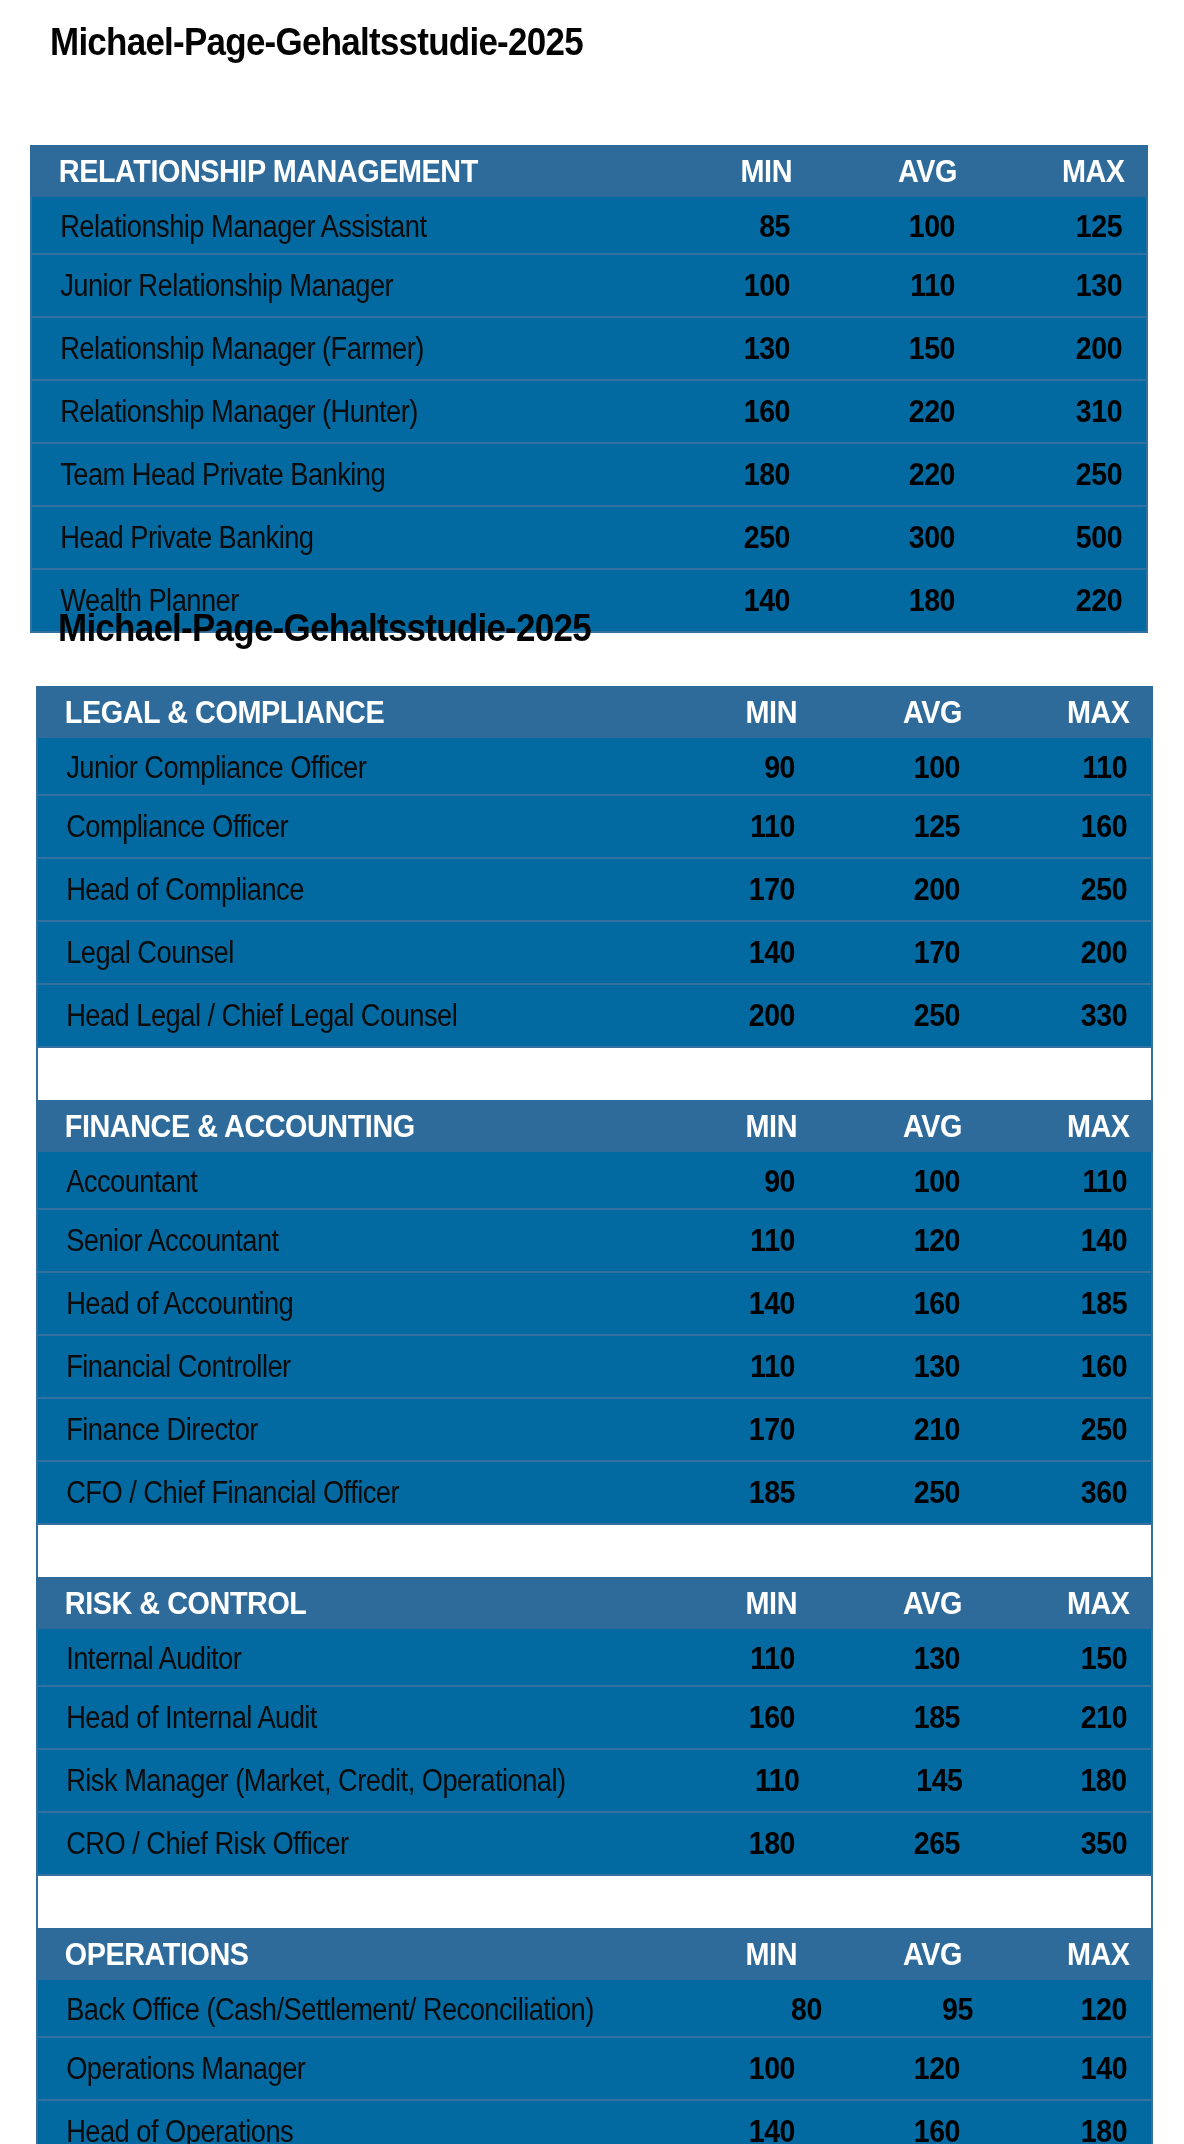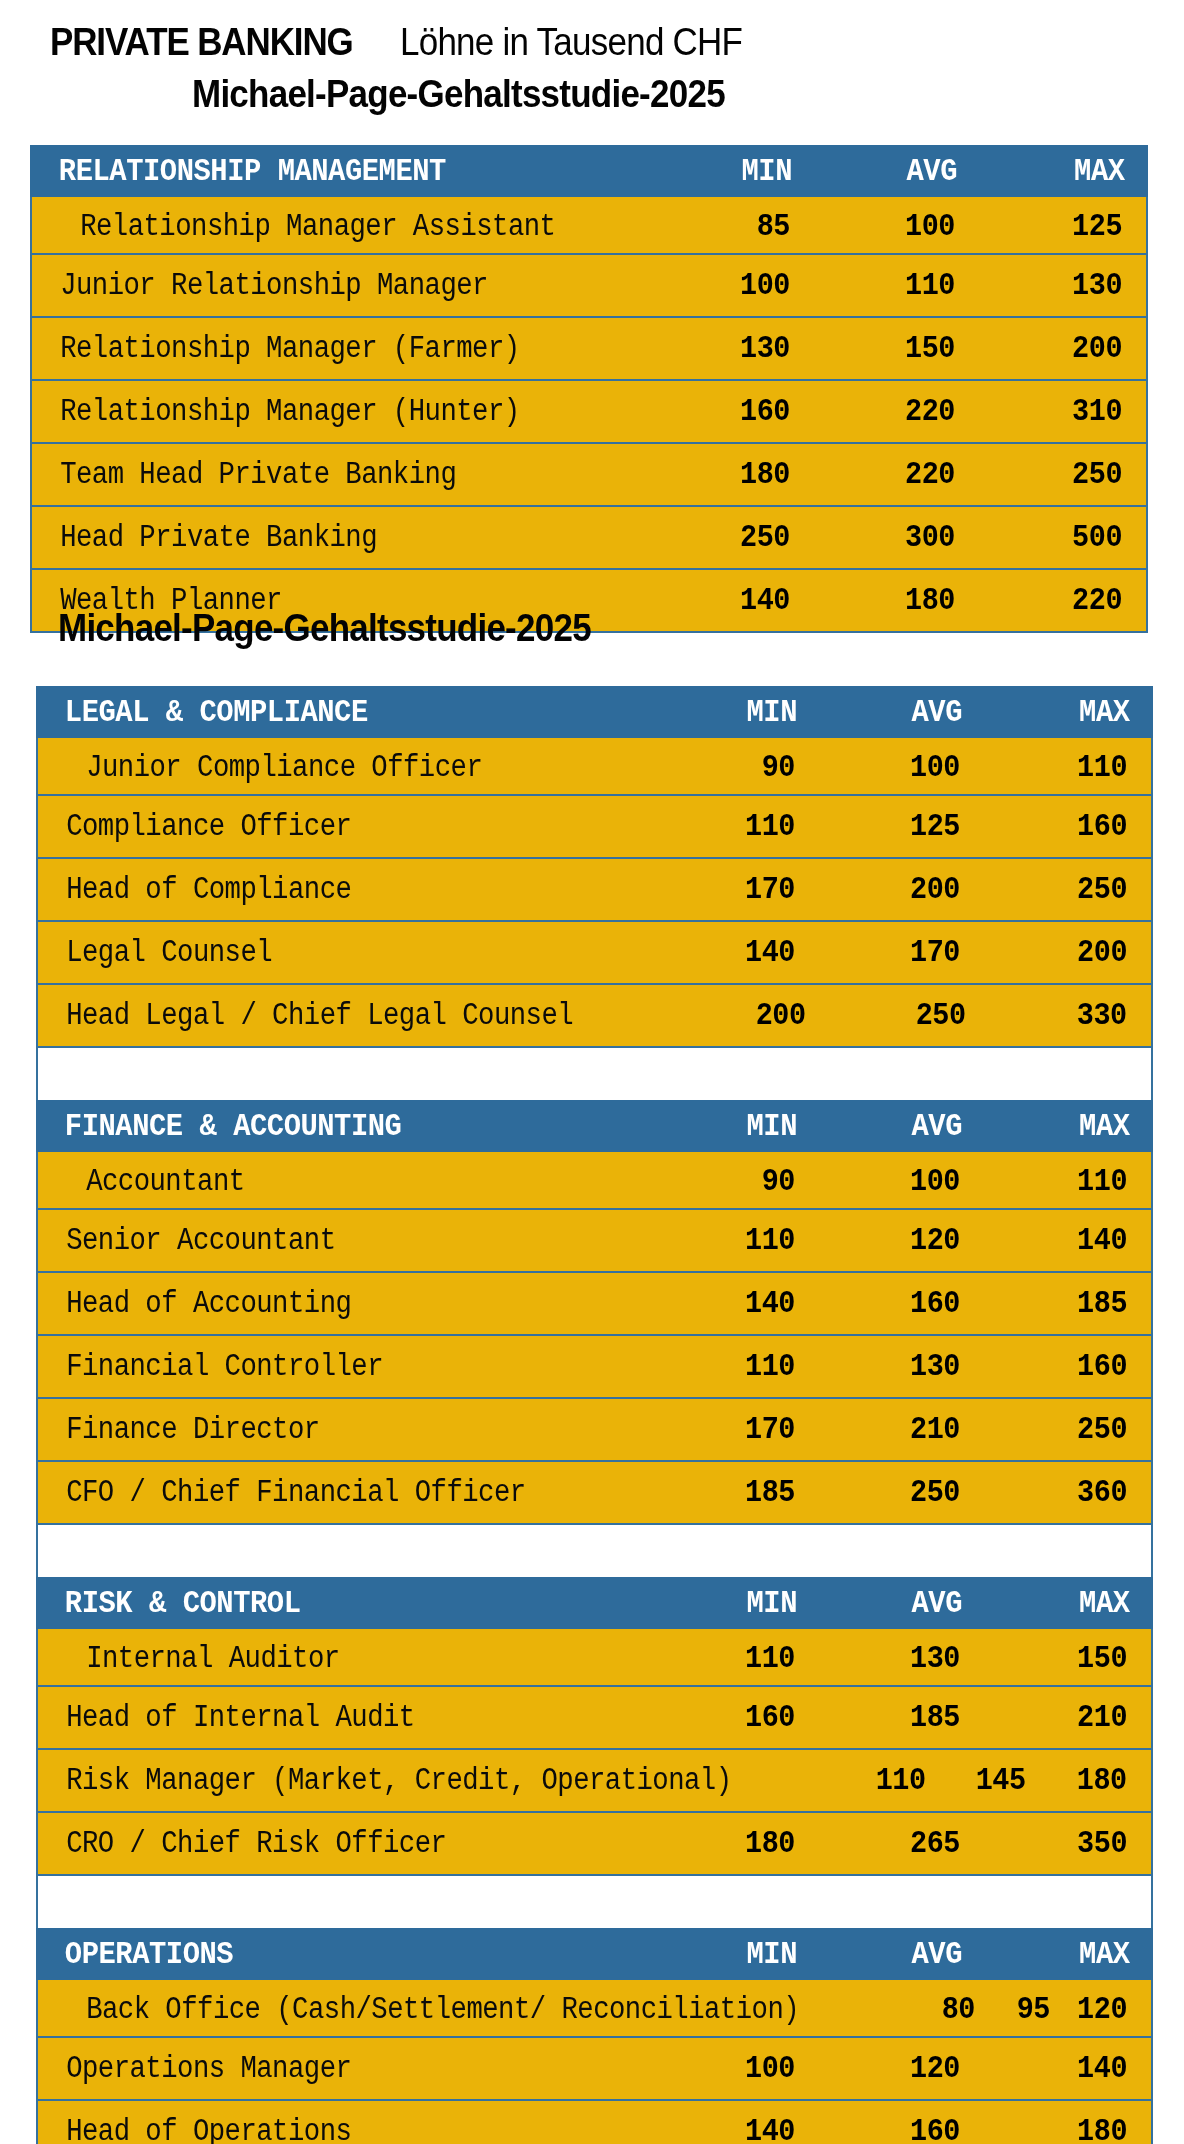--- a/index.html
+++ b/index.html
@@ -21,22 +21,21 @@
   .t-reg  { font-weight: 400; letter-spacing: -0.8px; display: inline-block;
             transform: scaleX(0.92); transform-origin: 0 50%; margin-left: 10px; }
   .t-sub  { font-weight: 700; letter-spacing: -0.8px; text-align: right; }
   .t-sub > span { display: inline-block; transform: scaleX(0.92); transform-origin: 0 50%; }
 
   
   .tbl {
     position: absolute;
     border-left: 2px solid var(--line);
     border-right: 2px solid var(--line);
-    background: #eab308;
-    font-family: Liberation Mono, monospace;
+    background: #0369a1;
   }
   #table1 { top: 145px; left: 30px; width: 1118px; }
   #block2 { top: 686px; left: 36px; width: 1117px; }
 
   .bar {
     height: 52px; background: var(--accent); color: #fff;
     display: flex; align-items: center;
     font-weight: 700; font-size: 32px;
     margin: 0 -2px; 
   }
@@ -48,41 +47,37 @@
     width: 165px; text-align: right; letter-spacing: -0.5px;
     transform: scaleX(0.9); transform-origin: 100% 50%;
   }
   .num-h.last { width: 191px; padding-right: 26px; }
 
   .row {
     display: flex; align-items: center; height: 63px;
     border-bottom: 2px solid var(--line);
     font-size: 31px;
   }
-  .row.first { height: 58px; padding-top: 3px; padding-left: 20px; }
+  .row.first { height: 58px; padding-top: 3px; }
   .role {
     flex: 1; padding-left: 32px; color: #0b0b0b; letter-spacing: -0.6px;
     white-space: nowrap; transform: scaleX(0.88); transform-origin: 0 50%;
   }
   .num {
     width: 165px; text-align: right; font-weight: 700; color: #000;
     letter-spacing: -0.5px; transform: scaleX(0.92); transform-origin: 100% 50%;
   }
   .num.last { width: 191px; padding-right: 26px; }
 
   .gap { height: 52px; background: #fff; }
 </style>
 </head>
 <body>
 
 <div class="sec-title" id="sec1-title">
-  <div class="t-line">
-    <span class="t-bold">PRIVATE BANKING</span>
-    <span class="t-reg">Löhne in Tausend CHF</span>
-  </div>
   <div class="t-line t-sub">
     <span>Michael-Page-Gehaltsstudie-2025</span>
   </div>
 </div>
 
 <div class="tbl" id="table1">
   <div class="bar">
     <div class="role-h">RELATIONSHIP MANAGEMENT</div>
     <div class="num-h">MIN</div>
     <div class="num-h">AVG</div>

